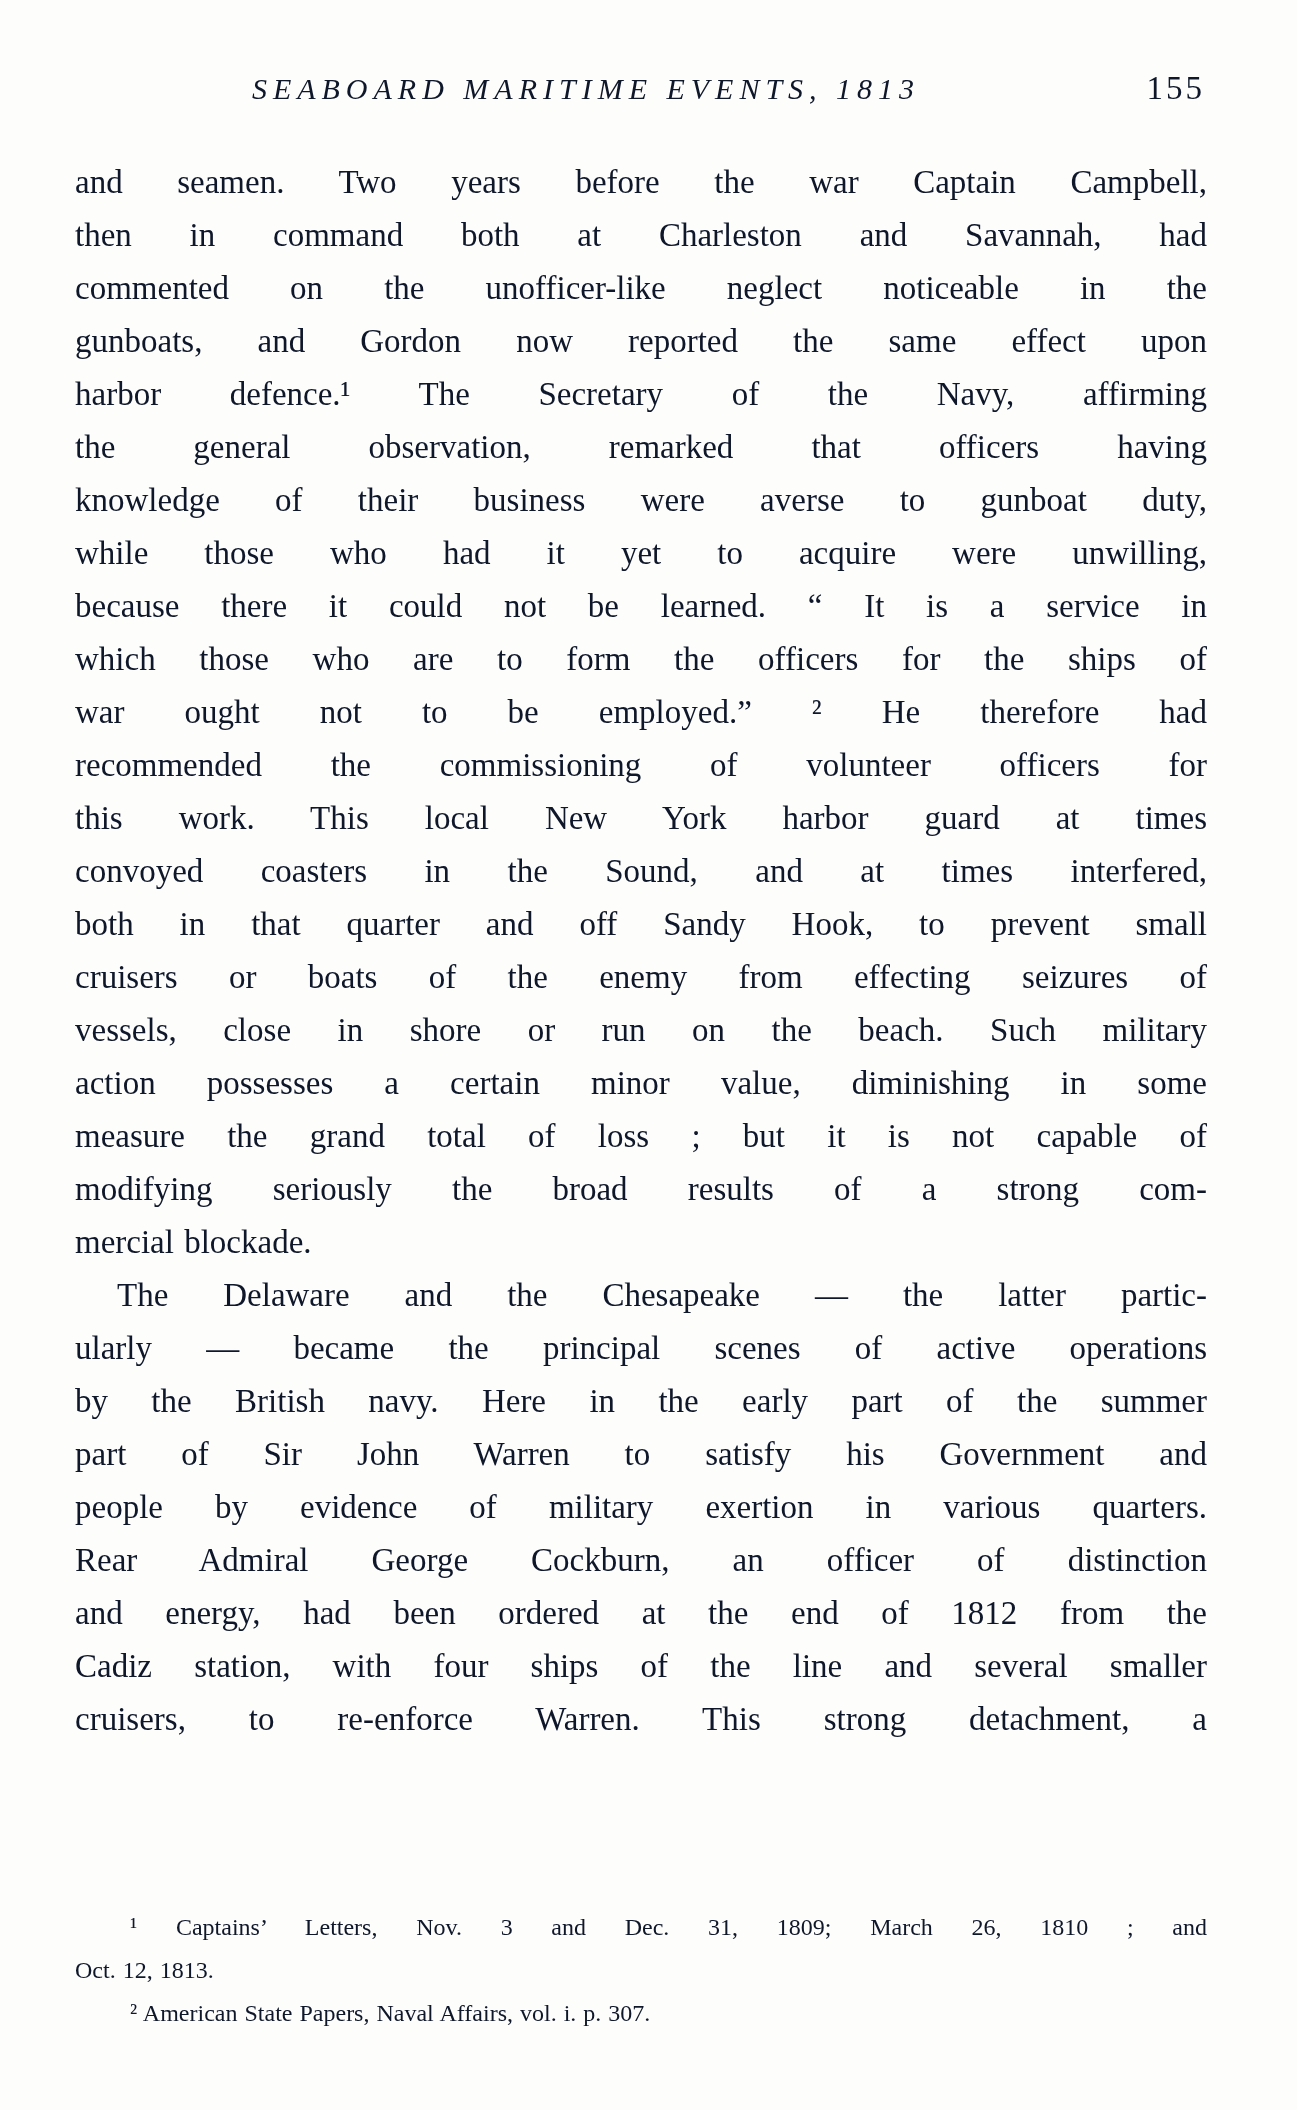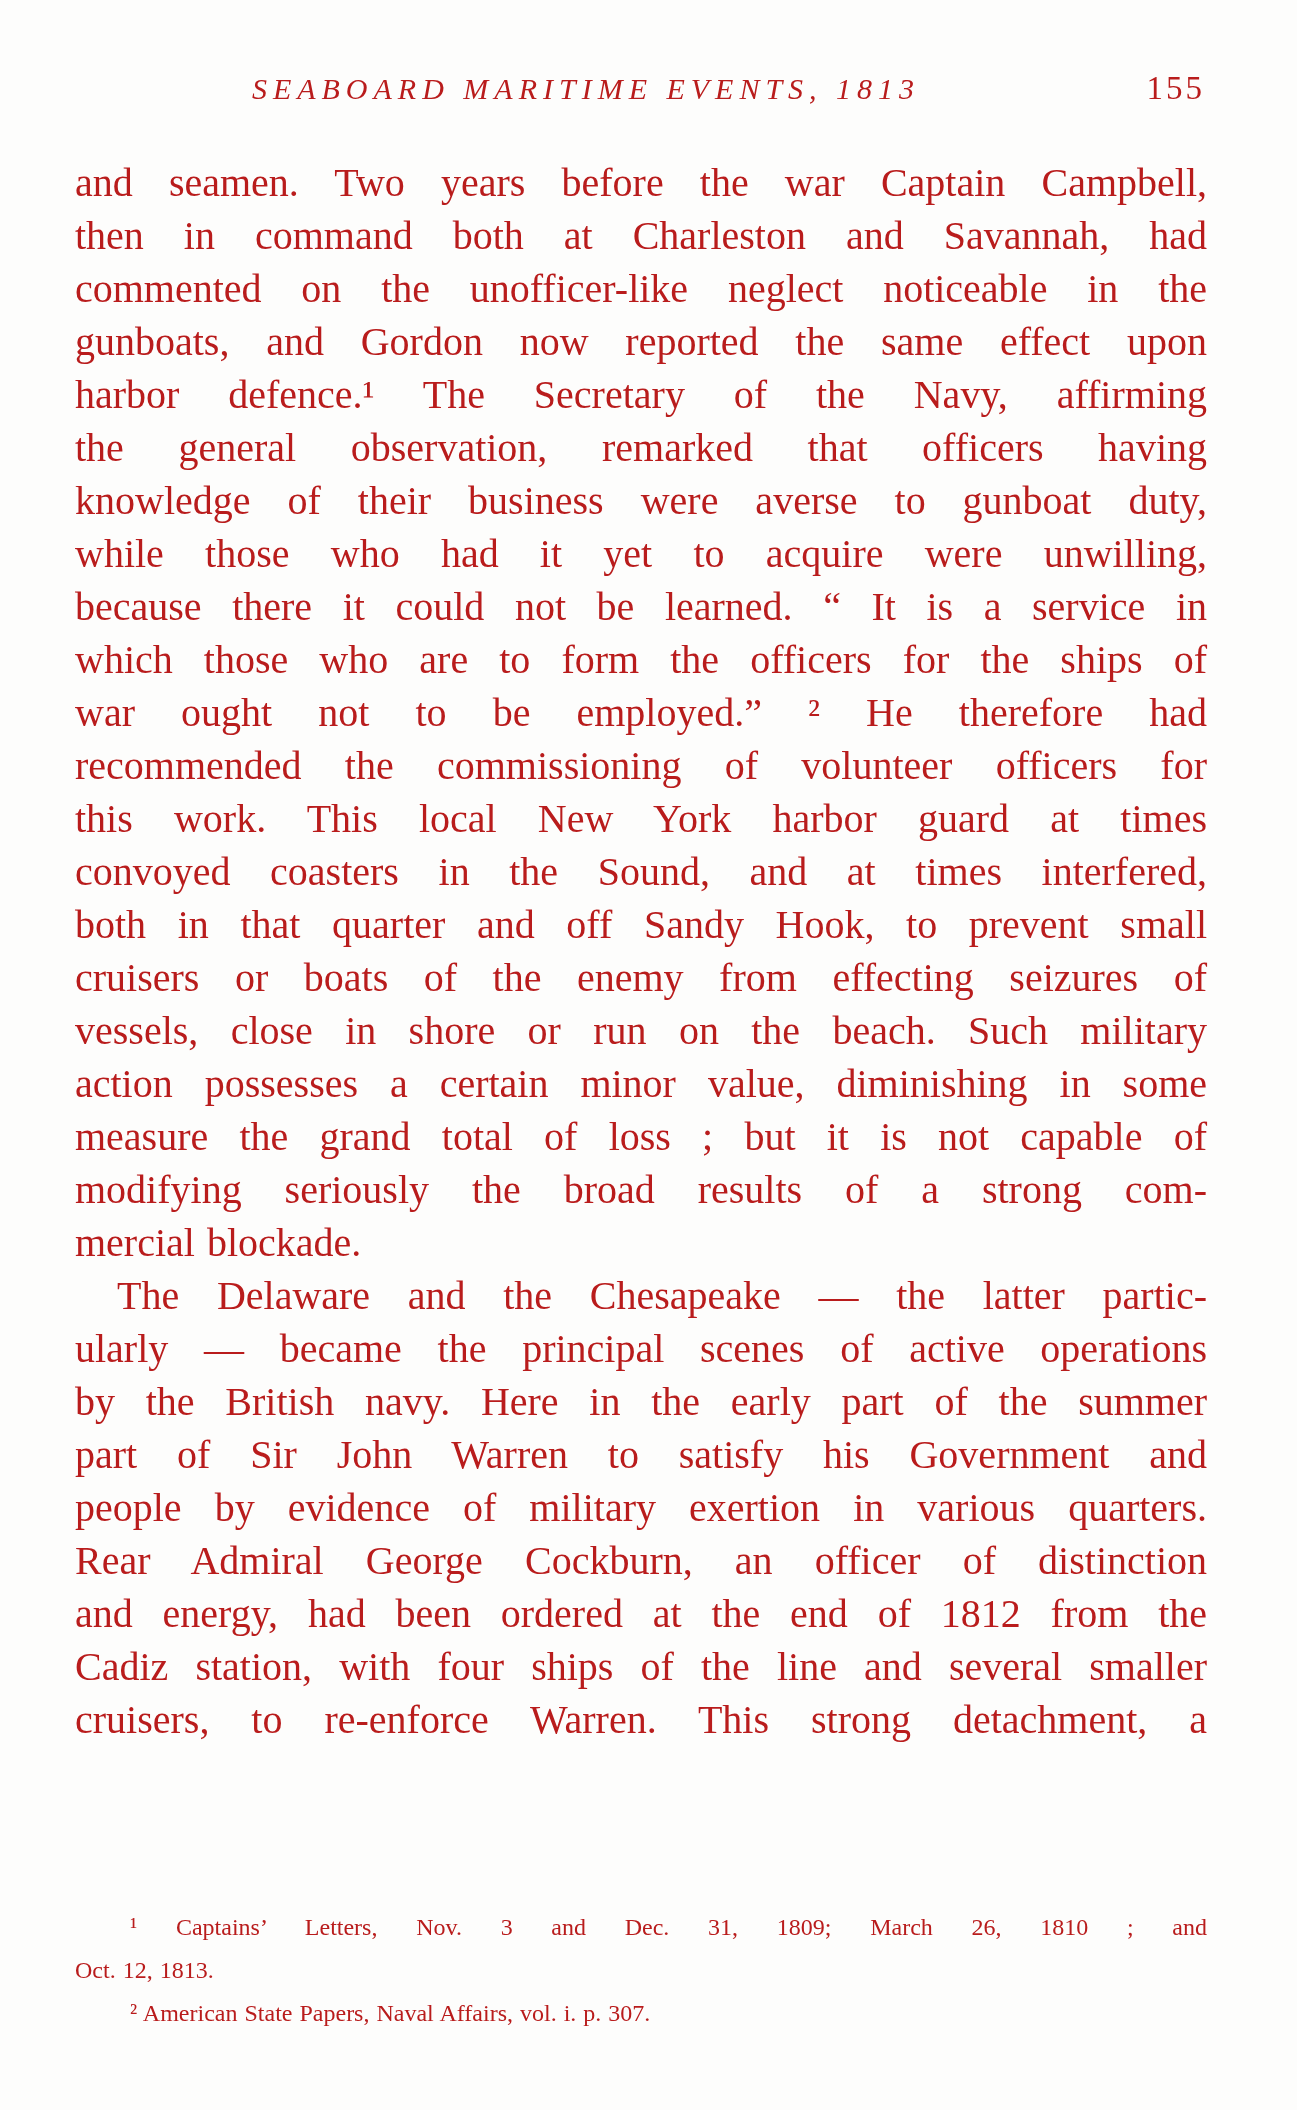--- a/index.html
+++ b/index.html
@@ -5,21 +5,21 @@
   html, body {
     margin: 0;
     padding: 0;
     background: #ffffff;
   }
   .page {
     position: relative;
     width: 1297px;
     height: 2110px;
     background: #fdfdfc;
-    color: #b91c1c;
+    color: #0f172a;
     font-family: "Liberation Serif", "DejaVu Serif", serif;
     overflow: hidden;
   }
   .running-head {
     position: absolute;
     top: 72px;
     left: 75px;
     width: 1132px;
     height: 46px;
   }
@@ -38,21 +38,21 @@
     right: 2px;
     top: -2px;
     font-size: 33px;
     letter-spacing: 3px;
   }
   .body-text {
     position: absolute;
     top: 156px;
     left: 75px;
     width: 1132px;
-    font-size: 40px;
+    font-size: 33px;
     line-height: 53px;
     word-spacing: 2px;
   }
   .line {
     text-align: justify;
     text-align-last: justify;
   }
   .line.flush {
     text-align-last: left;
   }

